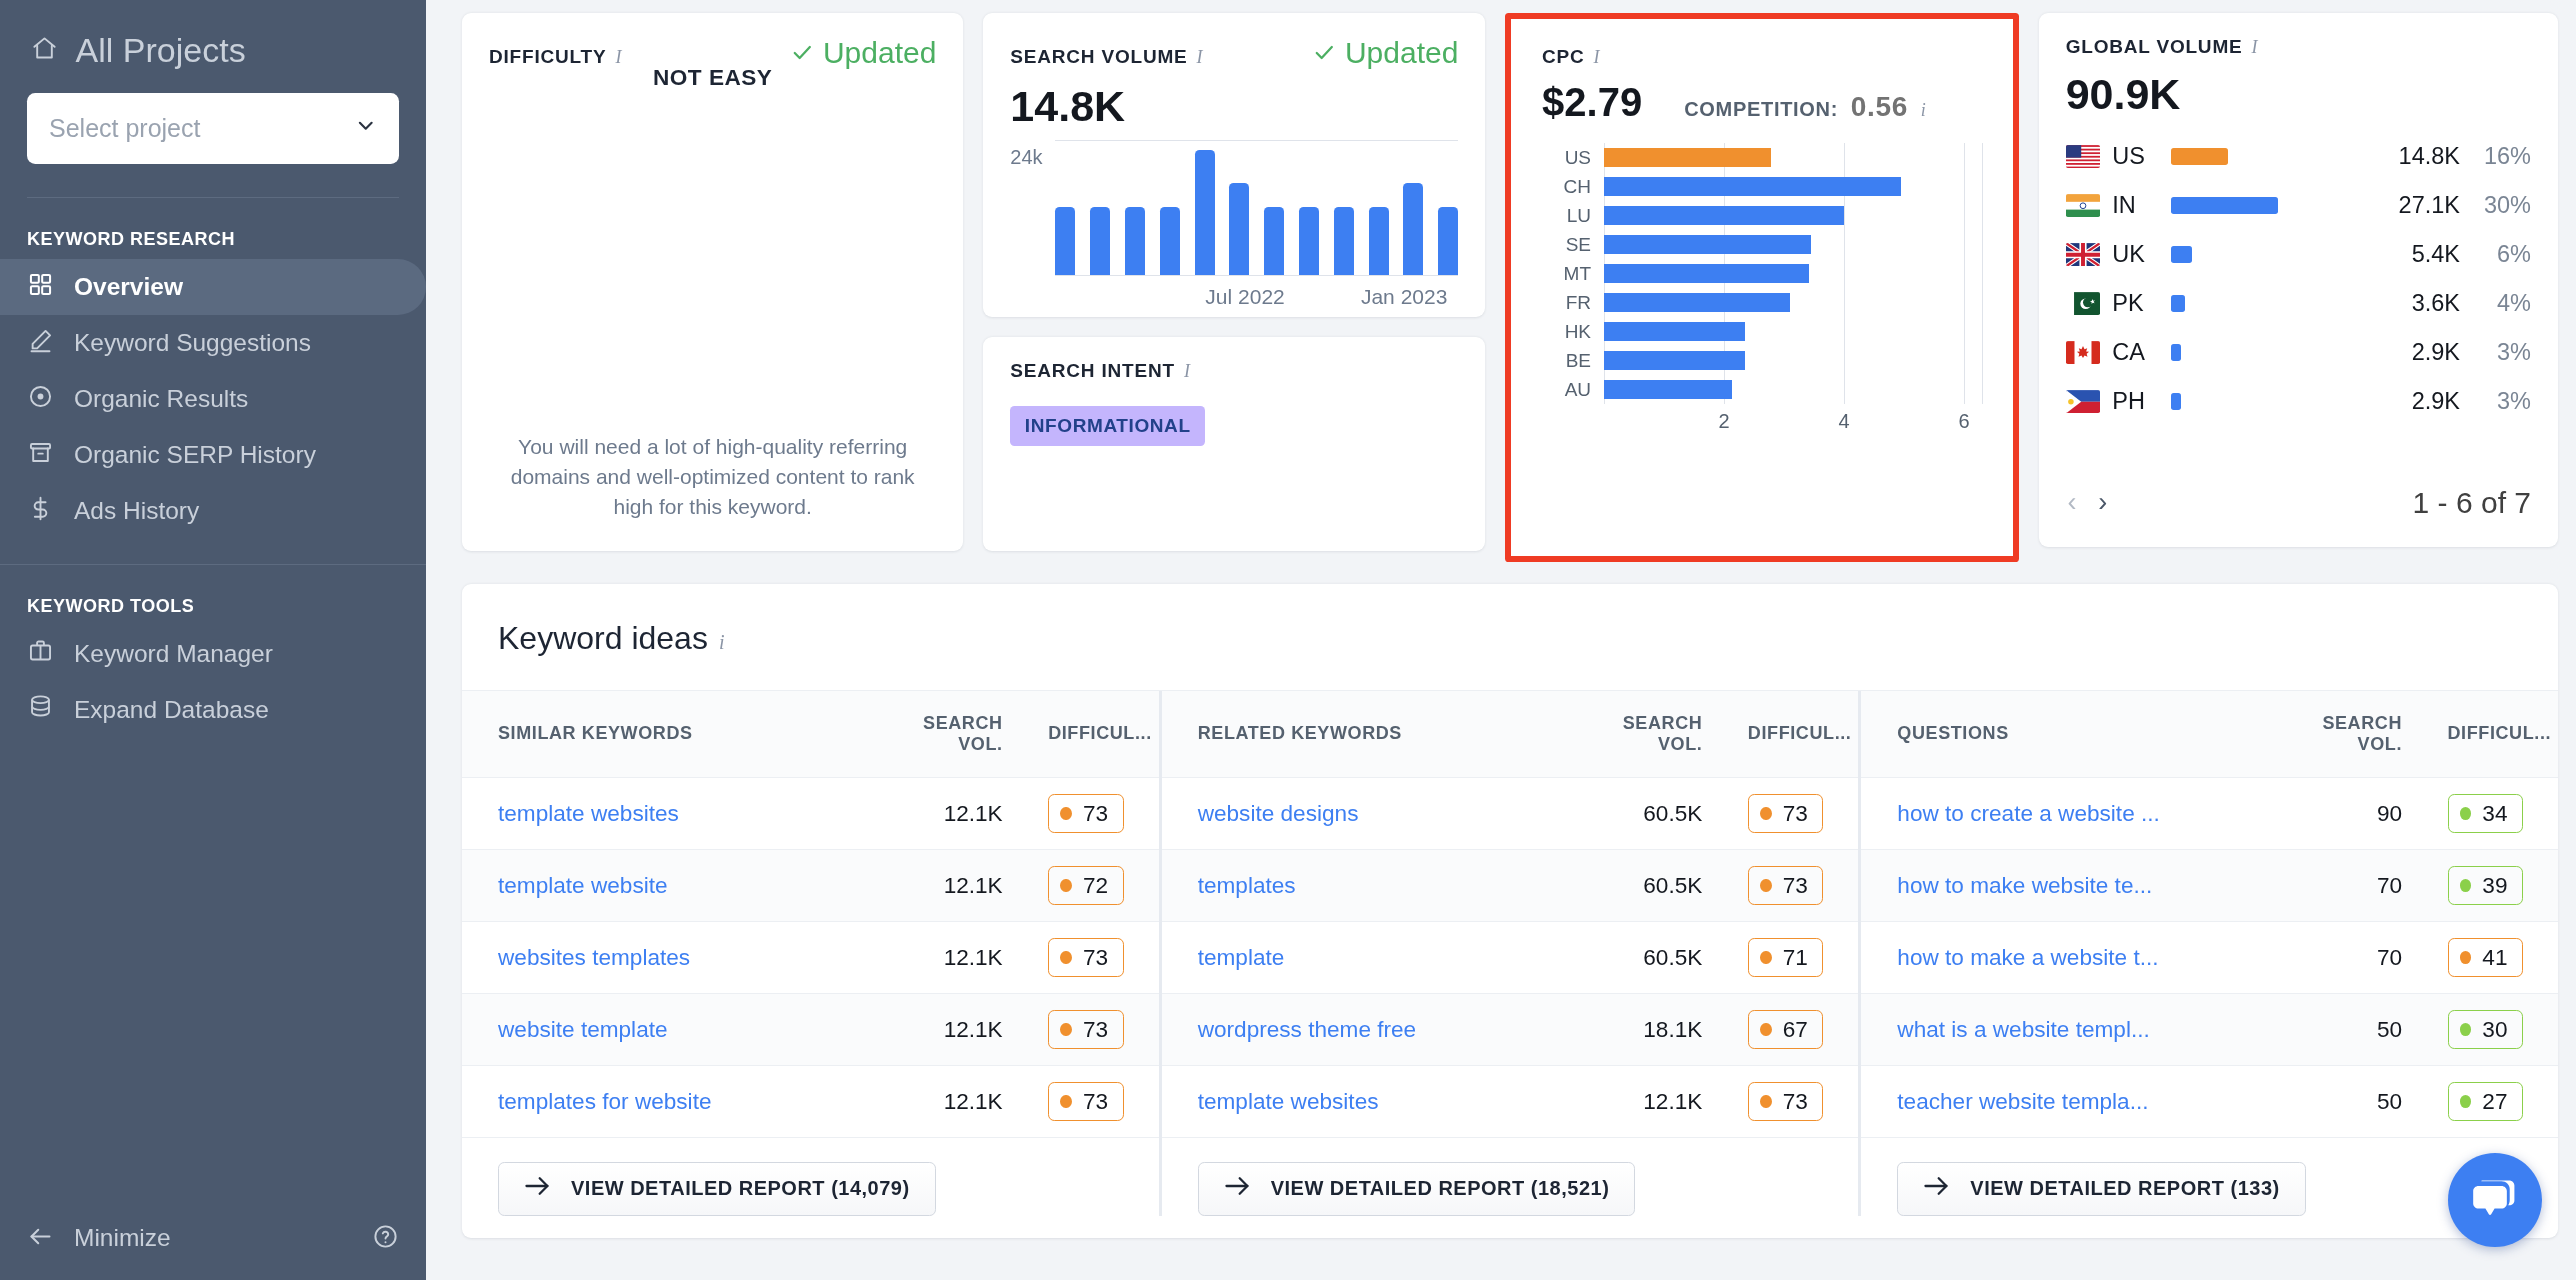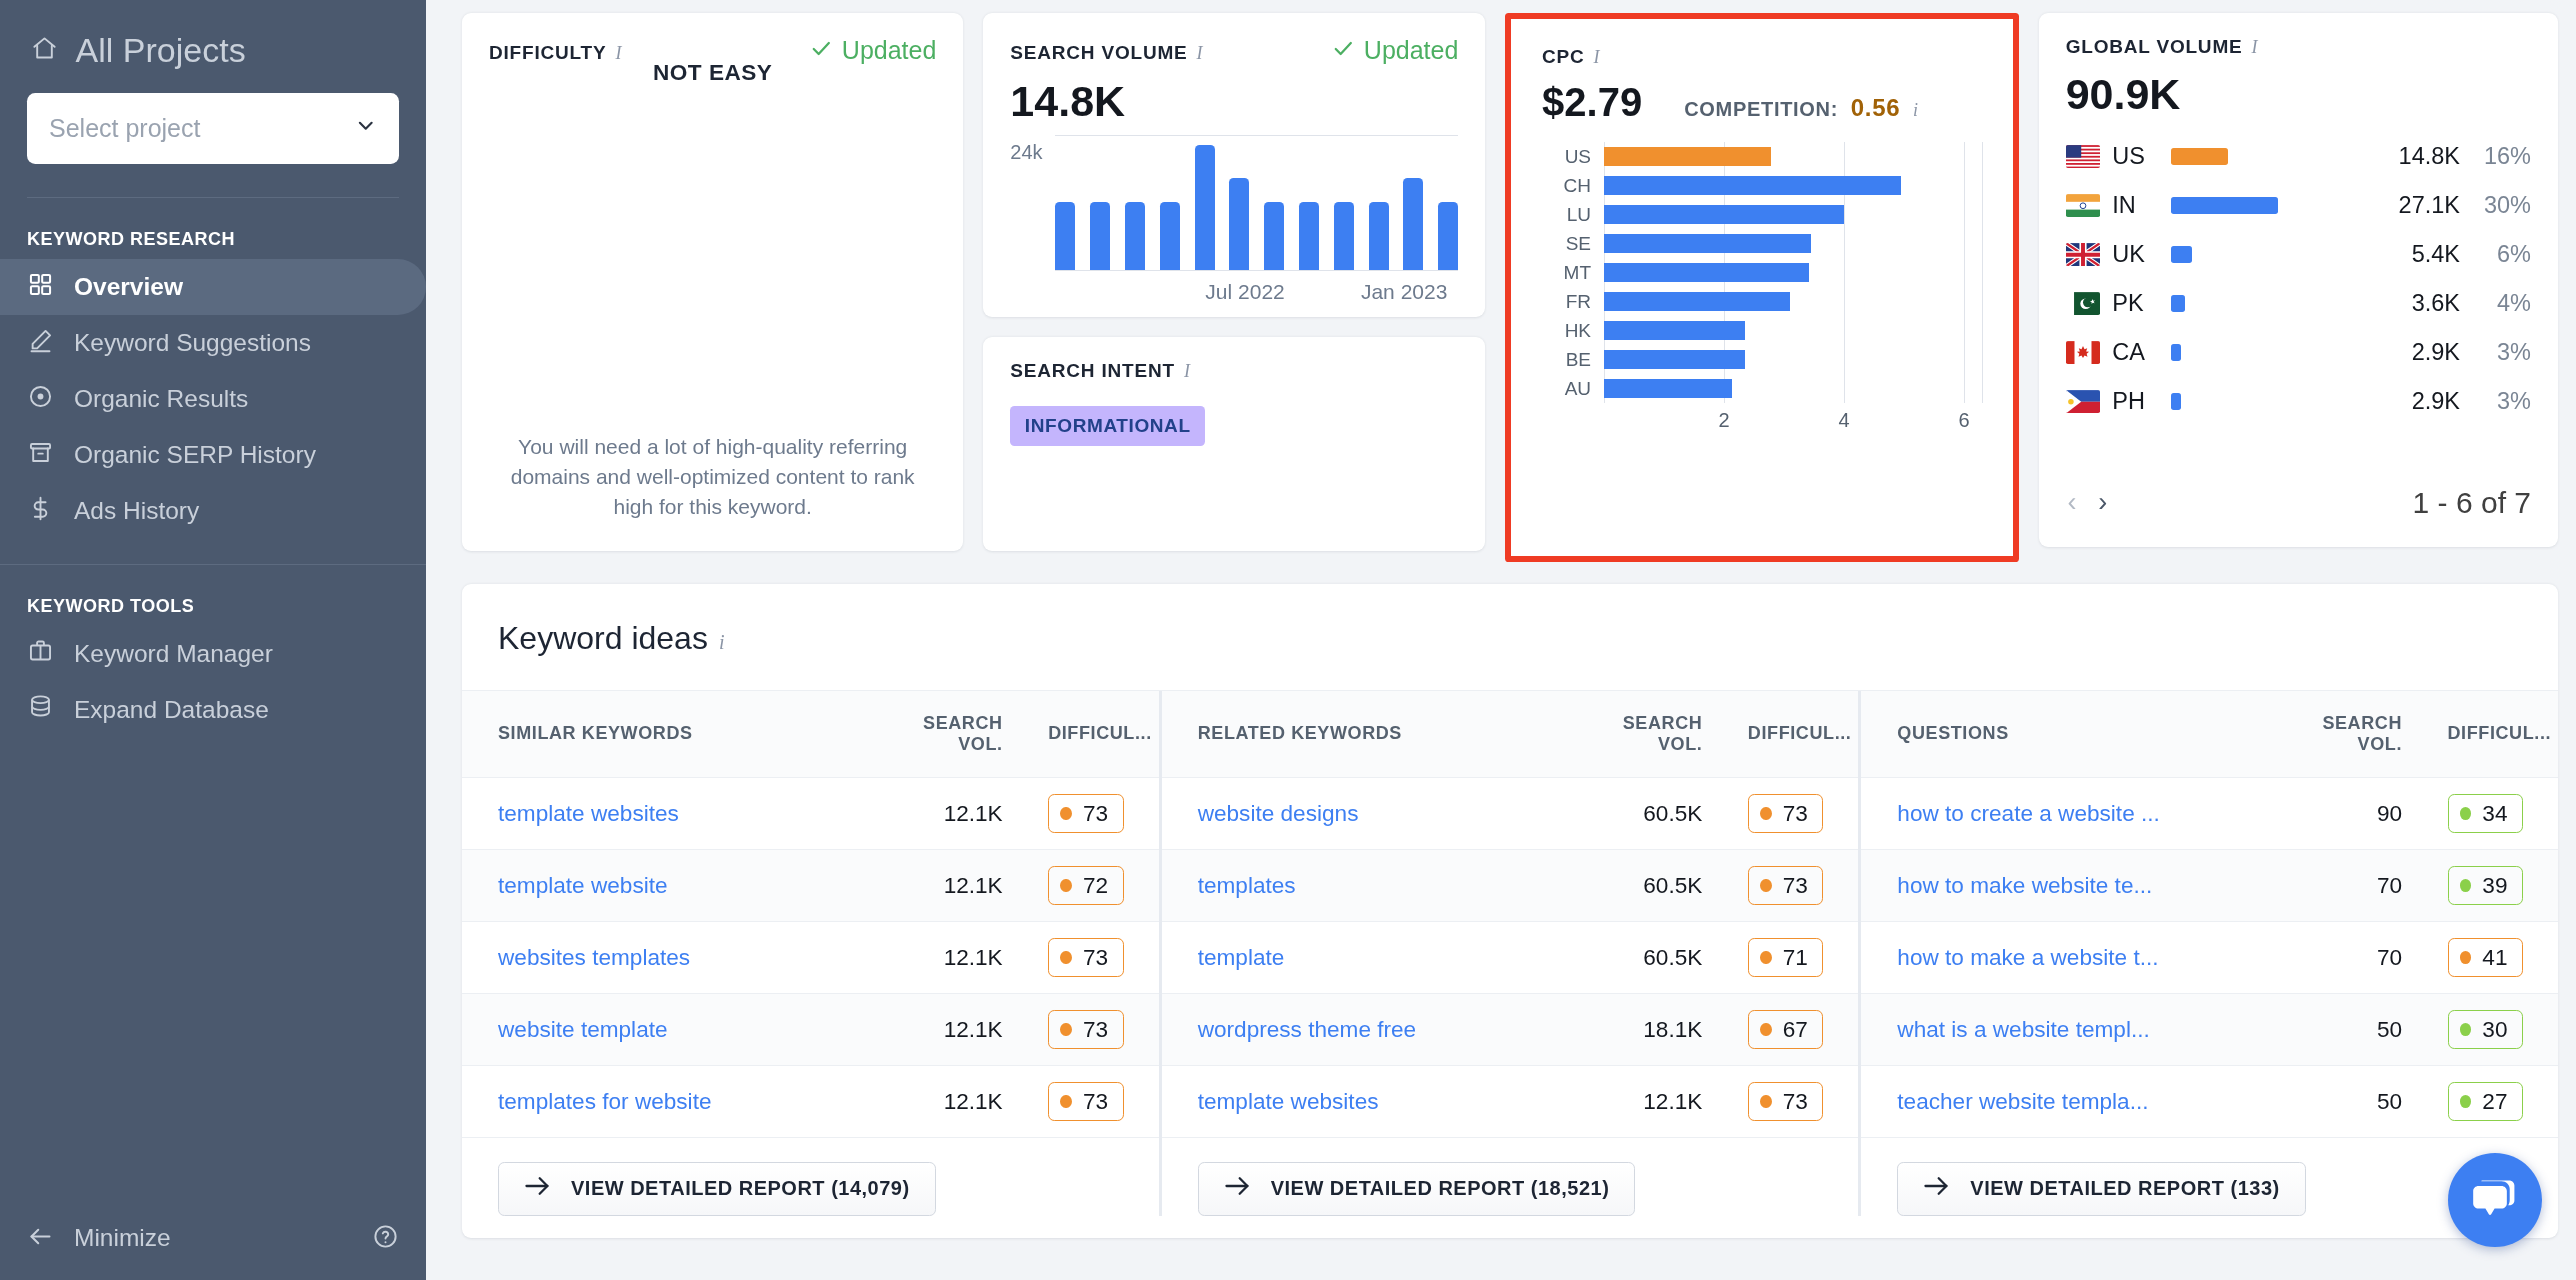--- a/index.html
+++ b/index.html
@@ -77,21 +77,21 @@
     font-size: 19px; font-weight: bold; letter-spacing: 0.8px;
     color: #1d2533; text-transform: uppercase;
     display: flex; align-items: baseline; gap: 9px;
   }
   .info-i {
     font-family: "Liberation Serif", serif; font-style: italic;
     font-size: 18px; color: #8b95a6; font-weight: normal;
     cursor: pointer;
   }
   .updated {
-    margin-left: auto; color: #4caf62; font-size: 25px;
+    margin-left: auto; color: #4caf62; font-size: 30px;
     display: flex; align-items: center; gap: 9px; font-weight: normal;
     letter-spacing: 0;
     text-transform: none;
   }
   .updated svg { width: 22.6px; height: 22.6px; }
 
   
   .card-difficulty {
     width: 502px; height: 538px; padding: 23.5px 27px;
     display: flex; flex-direction: column;
@@ -146,21 +146,21 @@
     padding: 7.2px; background: #fff;
     width: 514px; height: 549px;
   }
   .card-cpc { width: 100%; height: 100%; padding: 20px 23.5px; box-shadow: none; border-radius: 0; }
   .cpc-row { display: flex; align-items: baseline; margin-top: 14.5px; }
   .cpc-value { font-size: 40px; font-weight: bold; color: #14181f; line-height: 1; }
   .cpc-comp {
     margin-left: 42px; font-size: 20px; font-weight: bold; letter-spacing: 0.7px;
     color: #55616f; display: flex; align-items: baseline; gap: 12.7px;
   }
-  .cpc-comp .cval { color: #a16207; font-size: 24px; }
+  .cpc-comp .cval { color: #737373; font-size: 28px; }
   .cpc-chart { margin-top: 20px; display: flex; }
   .cpc-labels { width: 49px; display: flex; flex-direction: column; }
   .cpc-labels span {
     height: 29px; line-height: 29px; font-size: 19px; color: #55616f;
     text-align: right; padding-right: 0;
   }
   .cpc-plot { flex: 1; position: relative; margin-left: 12.7px; }
   .cpc-grid { position: absolute; inset: 0; }
   .cpc-gl { position: absolute; top: 0; bottom: 0; width: 0.9px; background: #dfe3ea; }
   .cpc-bars { position: relative; }

